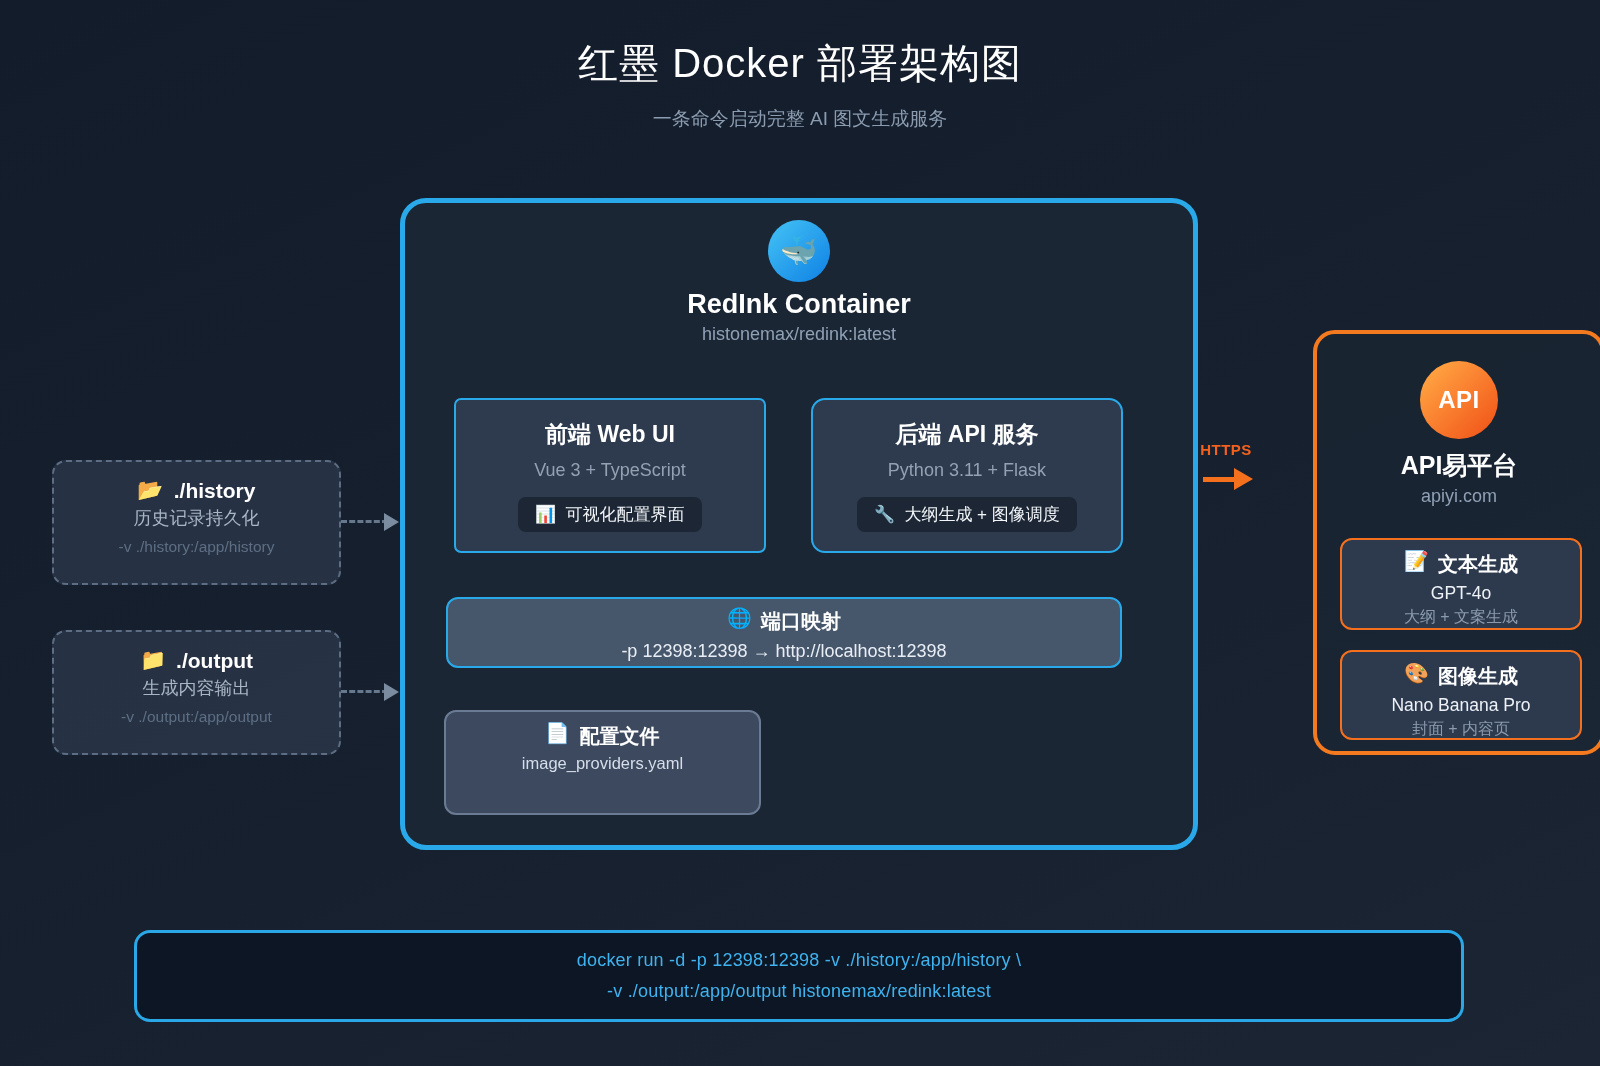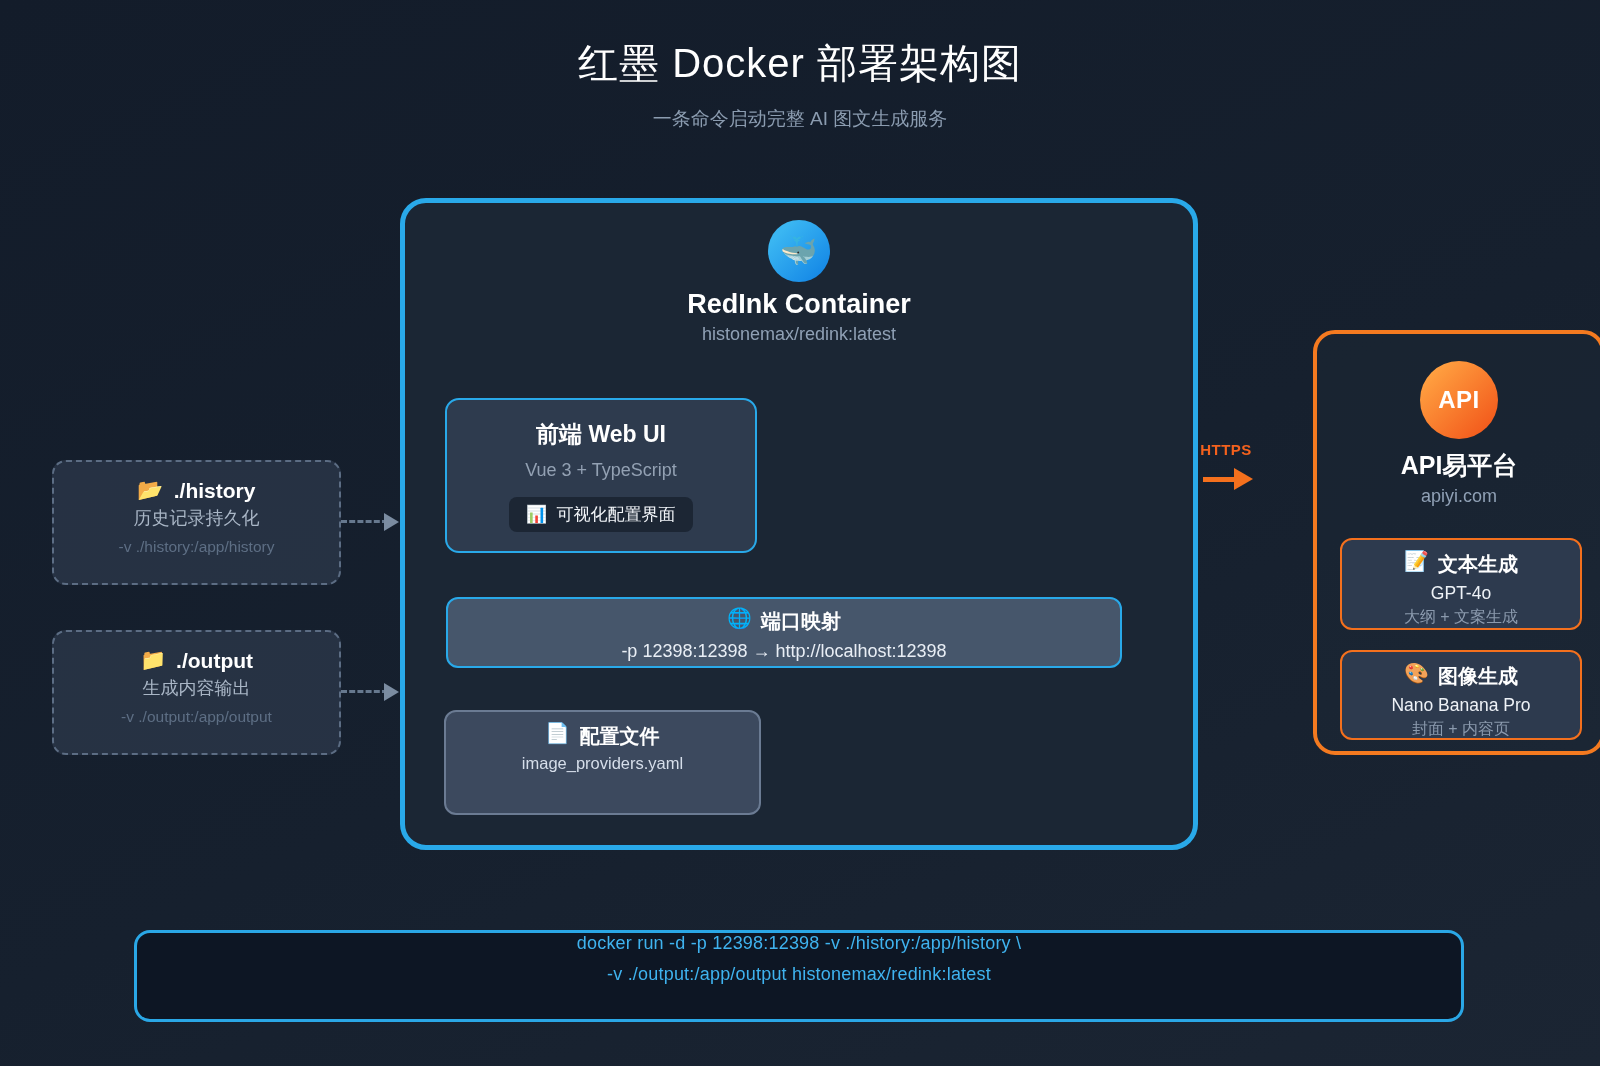--- a/index.html
+++ b/index.html
@@ -34,21 +34,21 @@
     font-size:30px; line-height:1;
   }
   .c-title { position:absolute; top:86px; width:100%; text-align:center; font-size:27px; font-weight:700; }
   .c-image { position:absolute; top:121px; width:100%; text-align:center; font-size:18px; color:#8fa0b5; }
 
   .tech-box {
     position:absolute; top:195px; width:312px; height:155px;
     background:#2e3b4e; border:2.5px solid #29a9e9; border-radius:14px;
     text-align:center;
   }
-  .tech-box.frontend { left:40px; }
+  .tech-box.frontend { left:49px;border-radius:7px; }
   .tech-box.backend  { left:406px; }
   .tech-title { margin-top:19px; font-size:23px; font-weight:700; }
   .tech-stack { margin-top:10px; font-size:18px; color:#93a1b3; }
   .chip {
     display:inline-flex; align-items:center; gap:9px;
     margin-top:16px; padding:6px 17px;
     background:#1c2634; border-radius:8px; font-size:17px; color:#f2f5f9;
   }
   .chip .ico { font-size:17px; }
 
@@ -132,21 +132,21 @@
   .svc-box.text  { top:204px; height:92px; }
   .svc-box.image { top:316px; height:90px; }
   .svc-title { margin-top:11px; font-size:20px; font-weight:700; display:flex; justify-content:center; gap:9px; }
   .svc-model { margin-top:5px; font-size:17.5px; color:#eef2f7; }
   .svc-desc  { margin-top:3px; font-size:16px; color:#8b9aae; }
 
   
   .cmd-box {
     position:absolute; left:134px; top:930px; width:1330px; height:92px;
     background:#0d1624; border:3px solid #2aa7e6; border-radius:16px;
-    display:flex; flex-direction:column; align-items:center; gap:10px;
+    display:flex; flex-direction:column; align-items:center; justify-content:center; gap:10px;
   }
   .cmd-line { font-size:18px; color:#3fb3ef; letter-spacing:0.2px; }
 
   .ico { line-height:1; }
 </style>
 </head>
 <body>
 
 <div class="page">
 
@@ -187,20 +187,28 @@
 
     <div class="tech-box frontend">
       <div class="tech-title">前端 Web UI</div>
       <div class="tech-stack">Vue 3 + TypeScript</div>
       <div class="chip">
         <span class="ico">📊</span>
         <span>可视化配置界面</span>
       </div>
     </div>
 
+    <div class="tech-box backend">
+      <div class="tech-title">后端 API 服务</div>
+      <div class="tech-stack">Python 3.11 + Flask</div>
+      <div class="chip">
+        <span class="ico">🔧</span>
+        <span>大纲生成 + 图像调度</span>
+      </div>
+    </div>
 
     <div class="port-box">
       <div class="port-title">
         <span class="ico">🌐</span>
         <span>端口映射</span>
       </div>
       <div class="port-detail">-p 12398:12398 → http://localhost:12398</div>
     </div>
 
     <div class="config-box">

